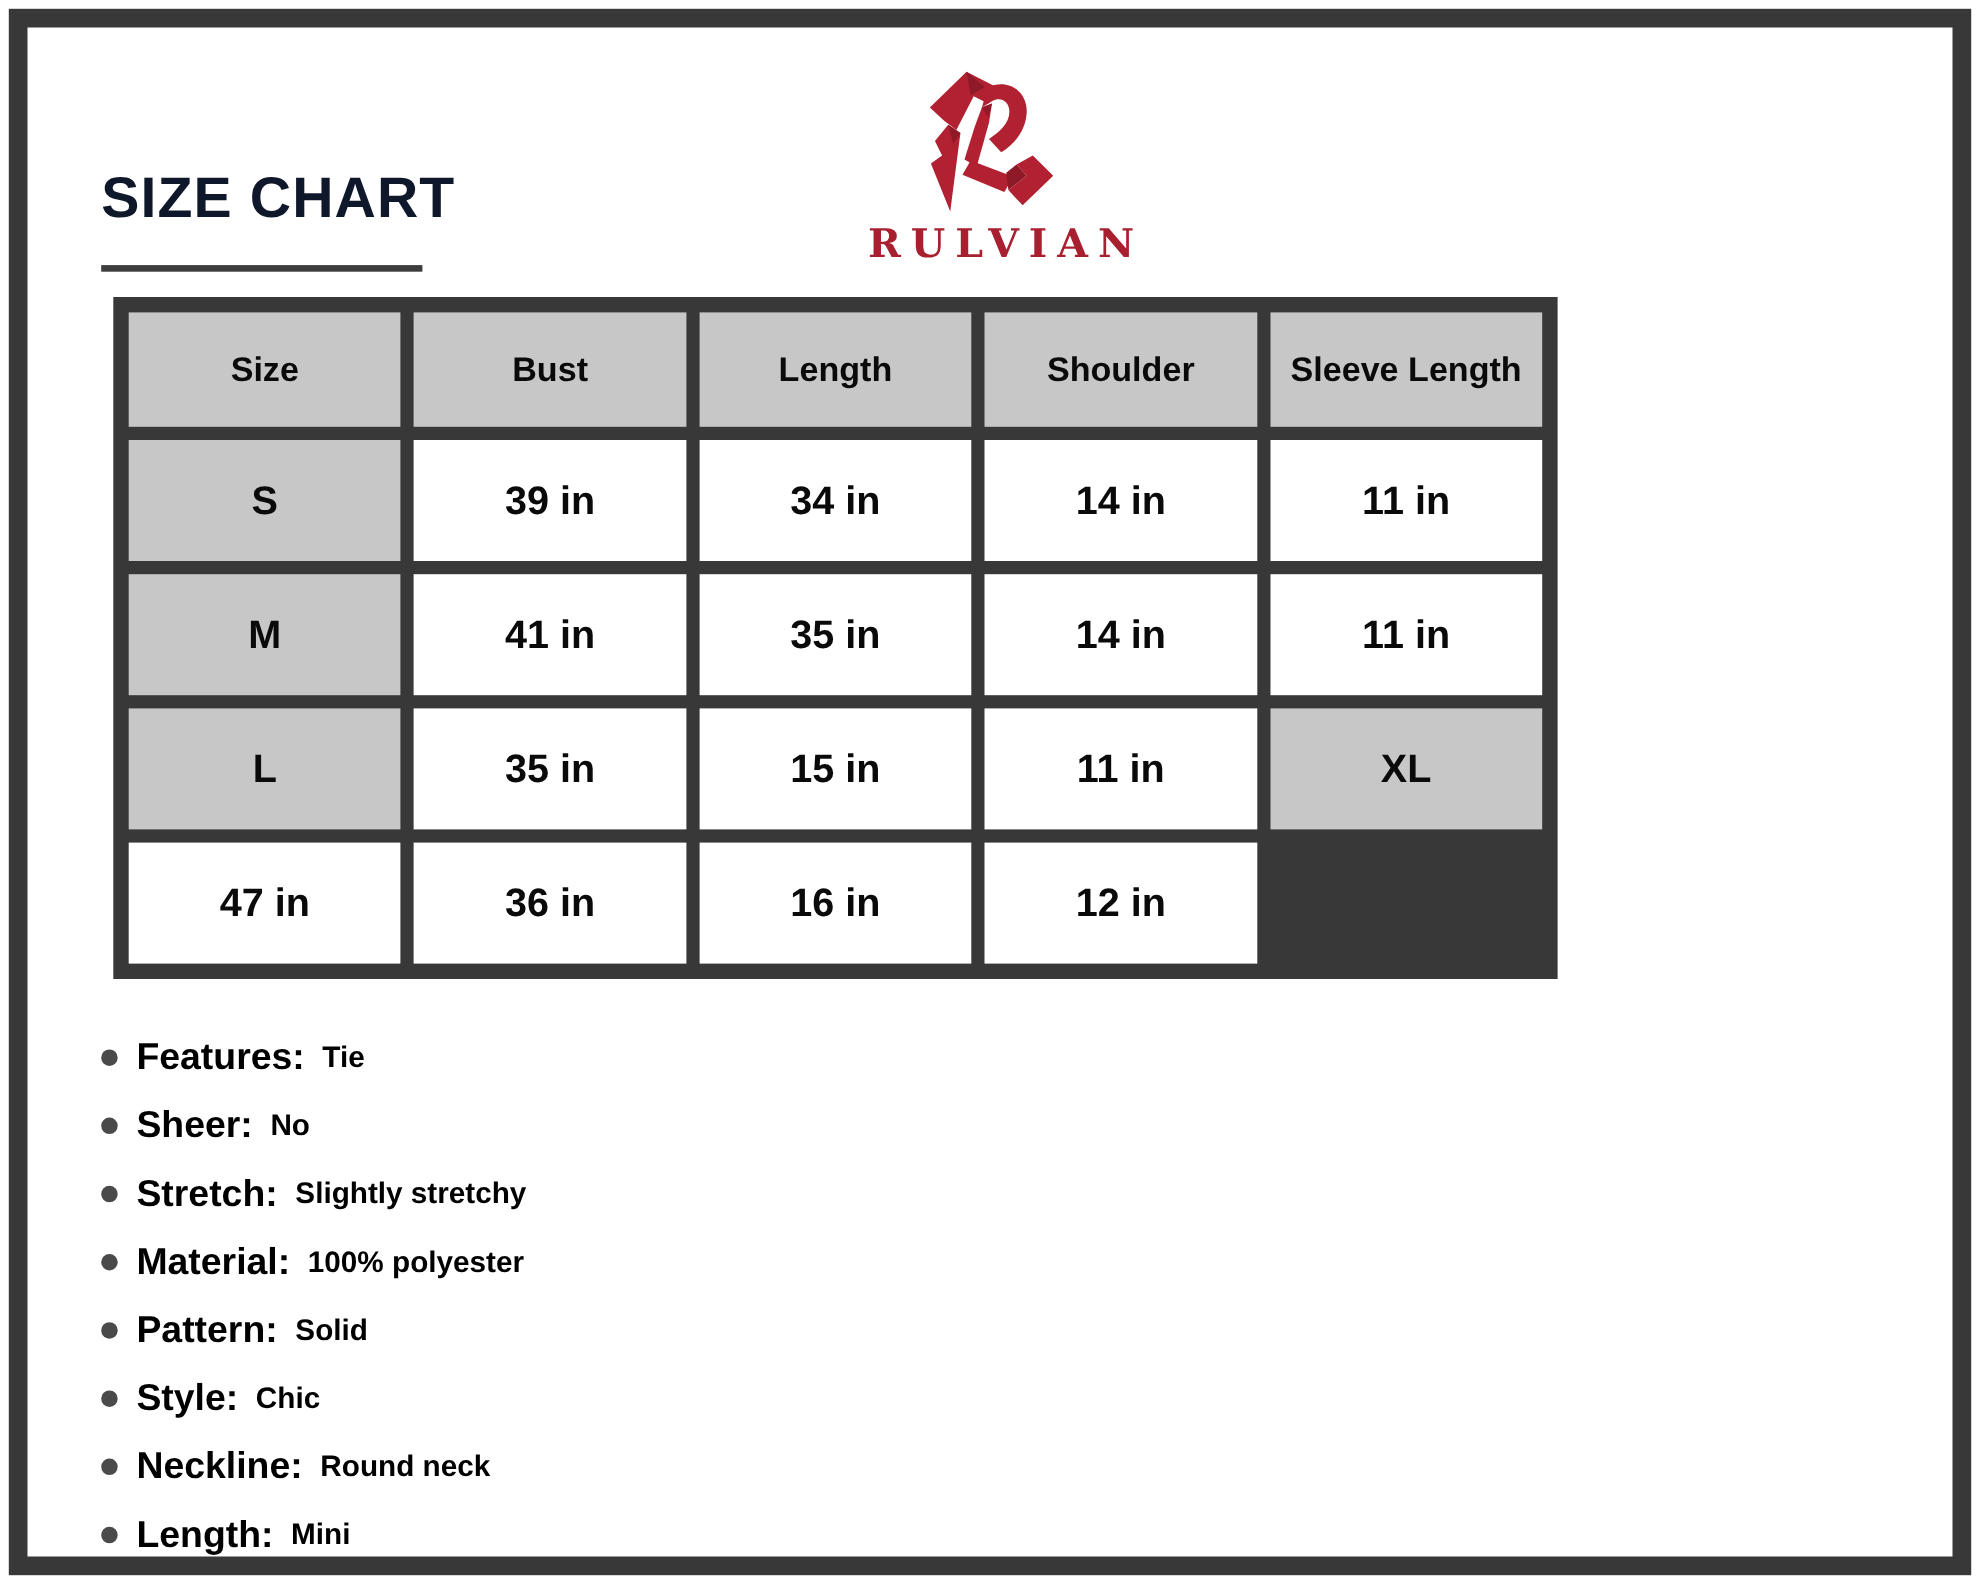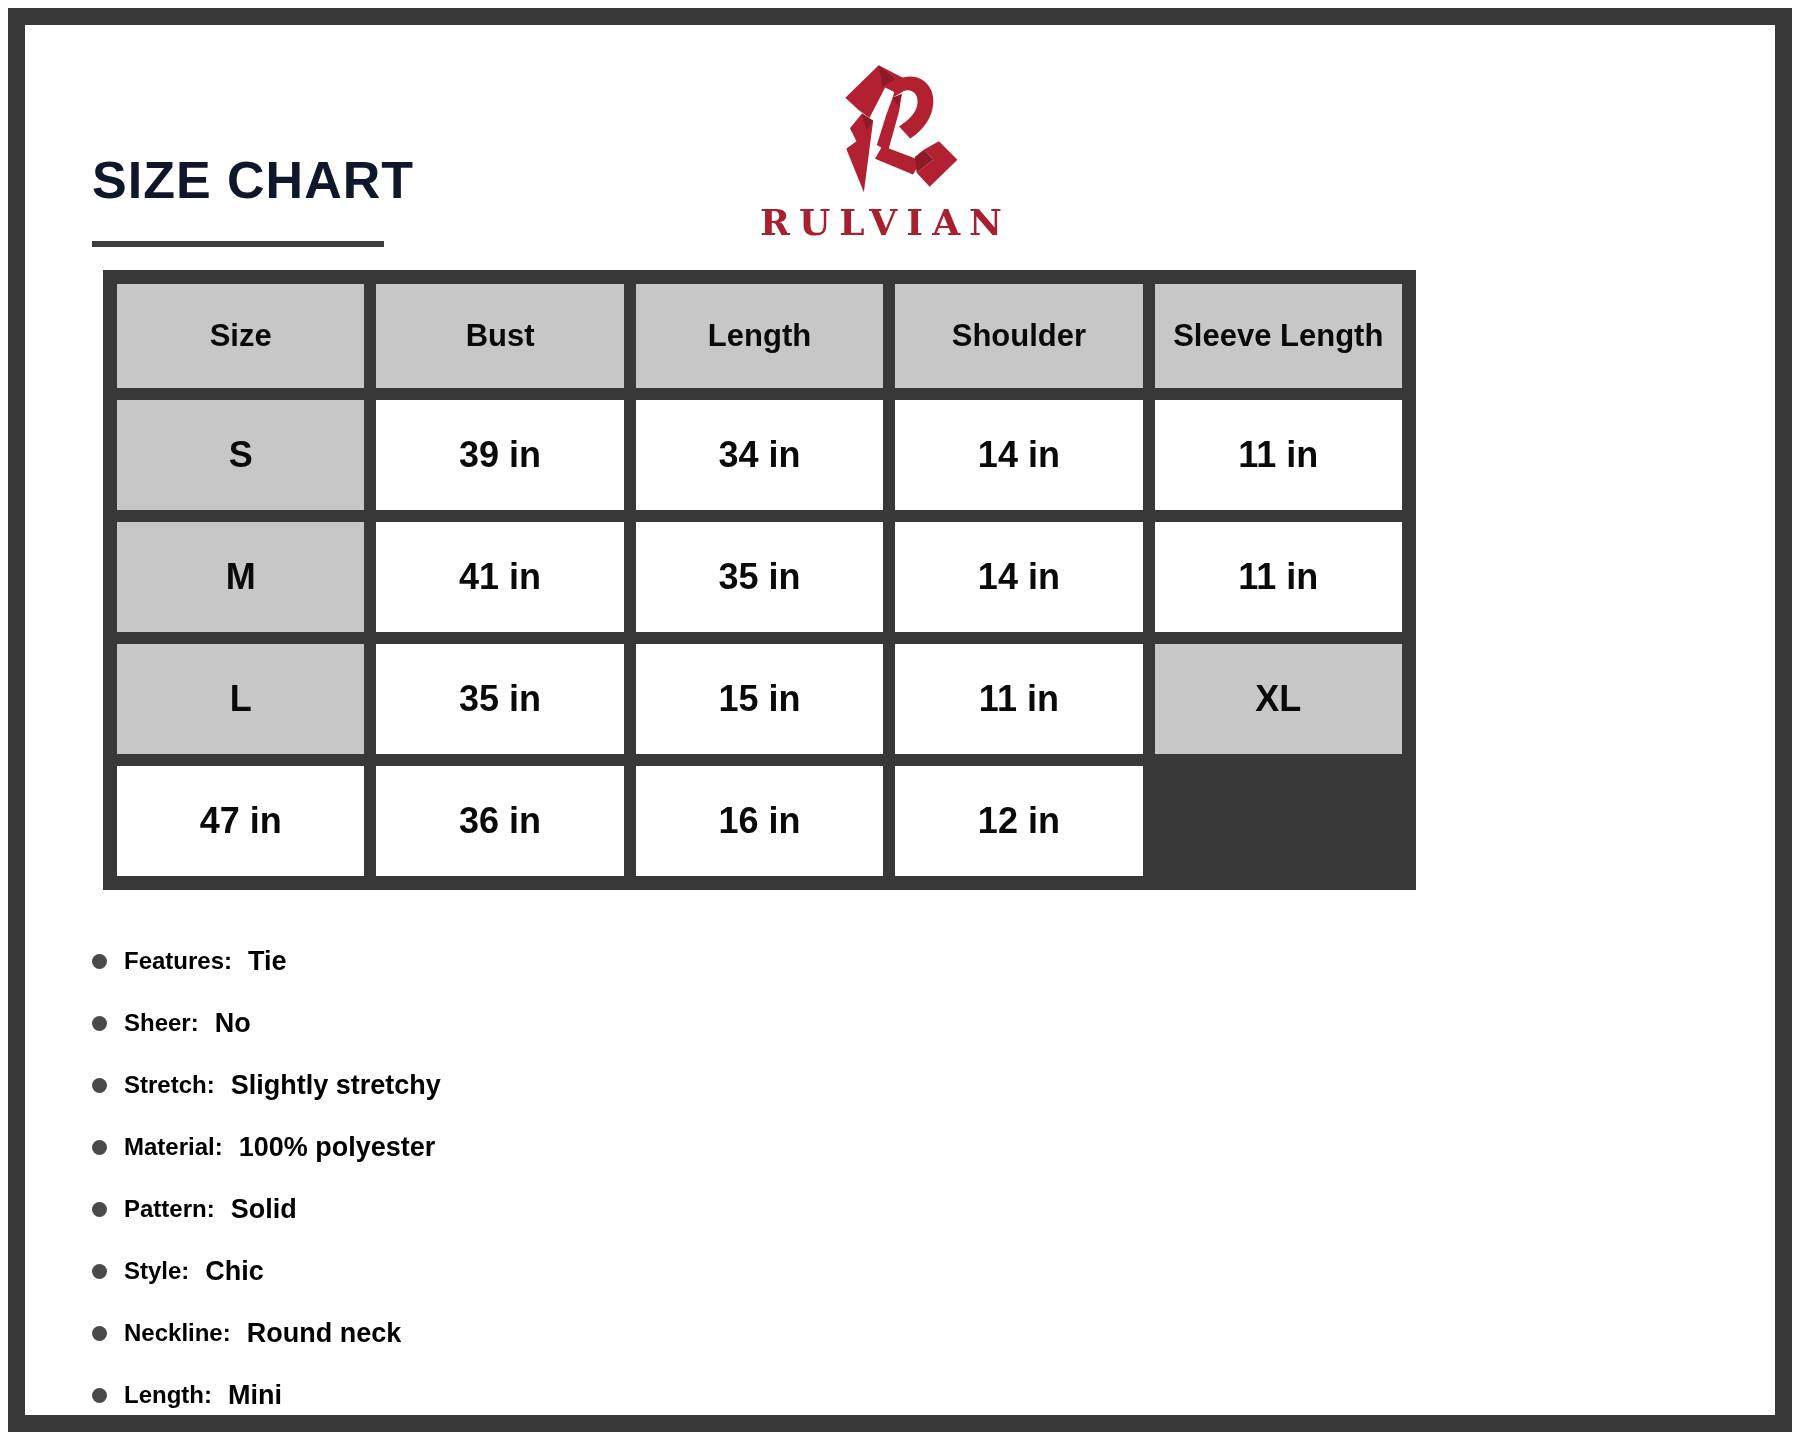--- a/index.html
+++ b/index.html
@@ -31,21 +31,21 @@
   }
   .title-underline{
     width:292px;height:6px;
     background:#3d3d3d;
     margin-top:32px;
   }
   .logo-block{
     position:absolute;
     left:760px;top:56px;
     width:280px;
-    text-align:left;
+    text-align:right;
   }
   .logo-mark{display:block;margin:0 auto;}
   .wordmark{
     margin-top:6px;
     font-family:"DejaVu Serif", serif;
     font-weight:bold;
     font-size:36px;
     letter-spacing:9px;
     color:#a81f30;
   }
@@ -94,21 +94,21 @@
     align-items:center;
   }
   .bullet{
     width:15px;height:15px;
     border-radius:50%;
     background:#4a4a4a;
     margin-right:17px;
     flex:0 0 auto;
   }
   .detail-label{
-    font-size:24px;
+    font-size:34px;
     font-weight:bold;
     color:#000;
   }
   .detail-value{
     font-size:27px;
     font-weight:bold;
     color:#000;
     margin-left:16px;
   }
 </style>

